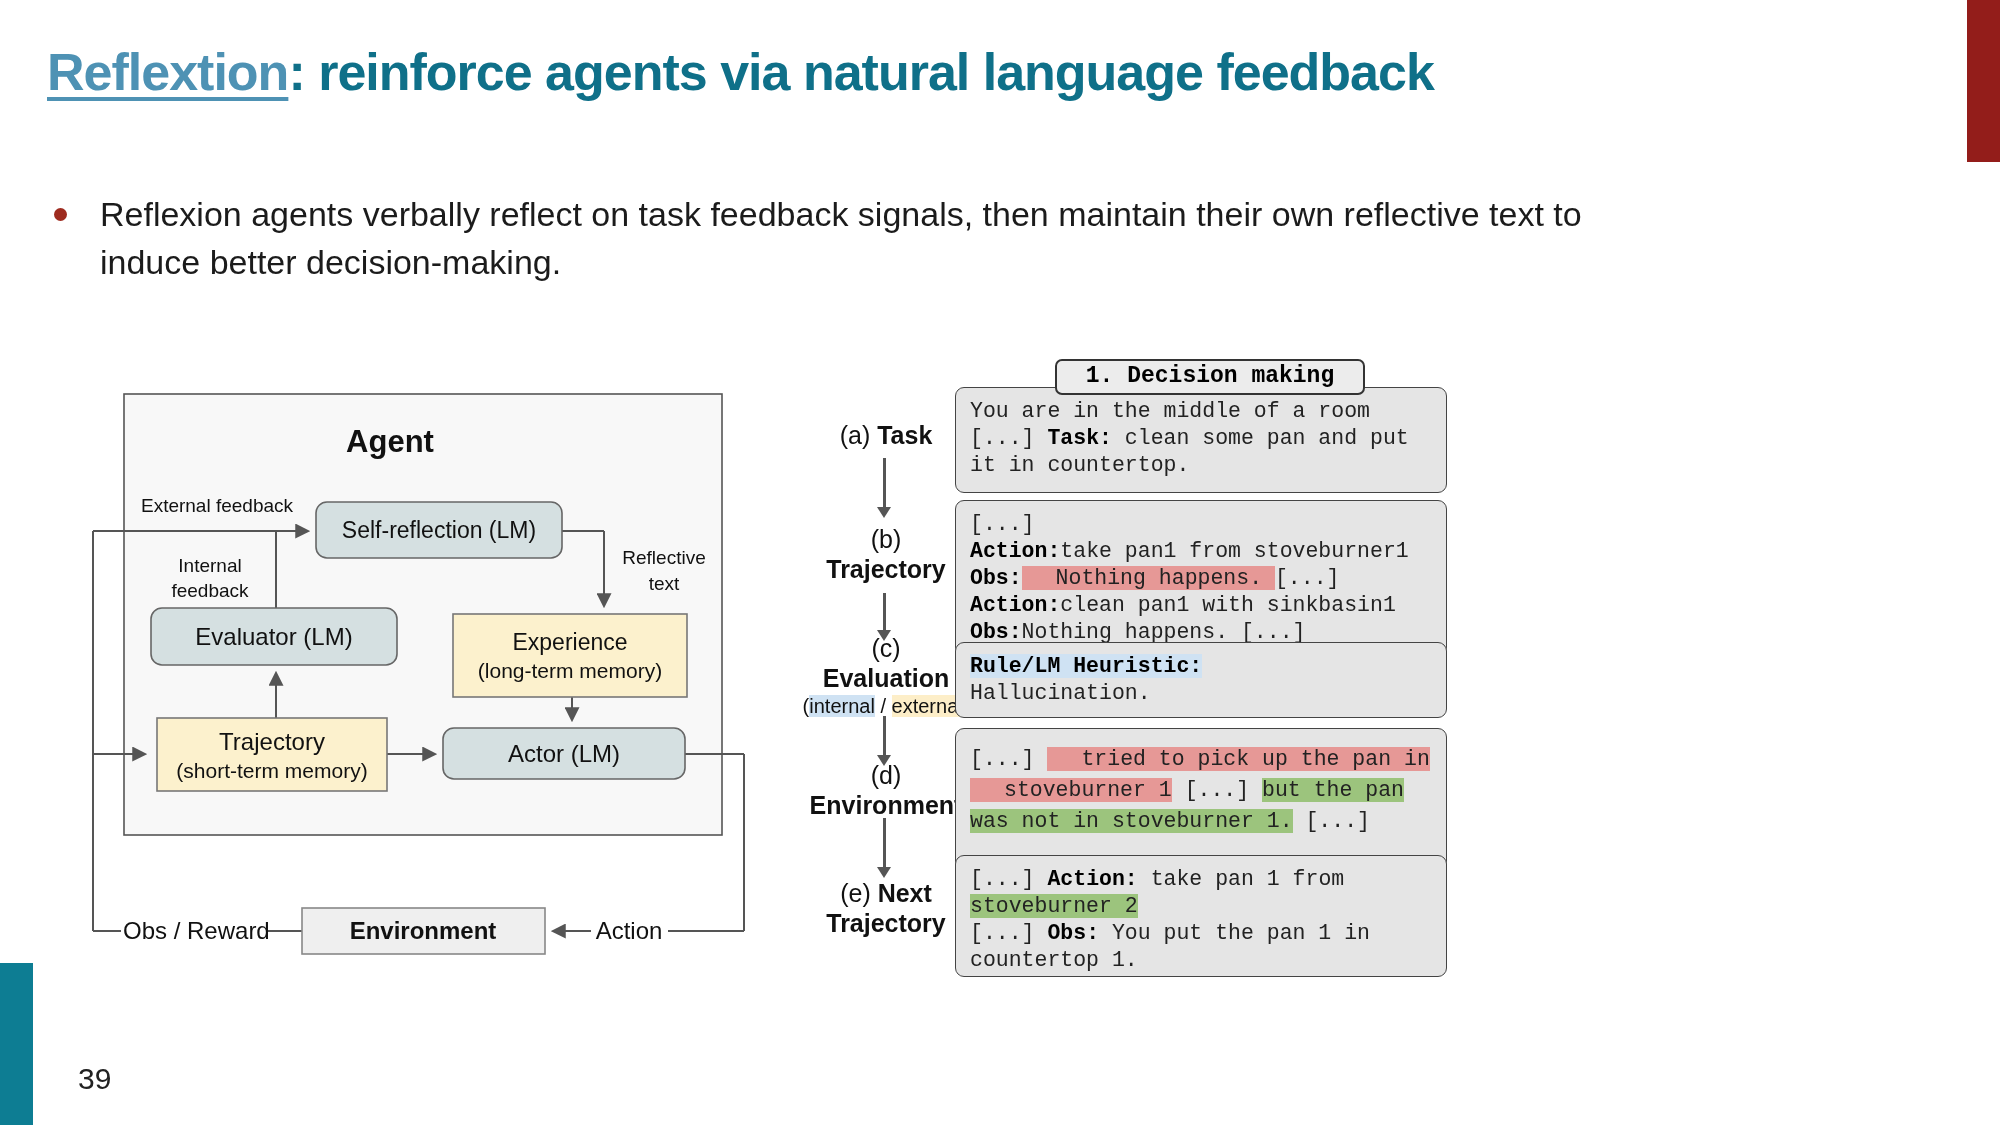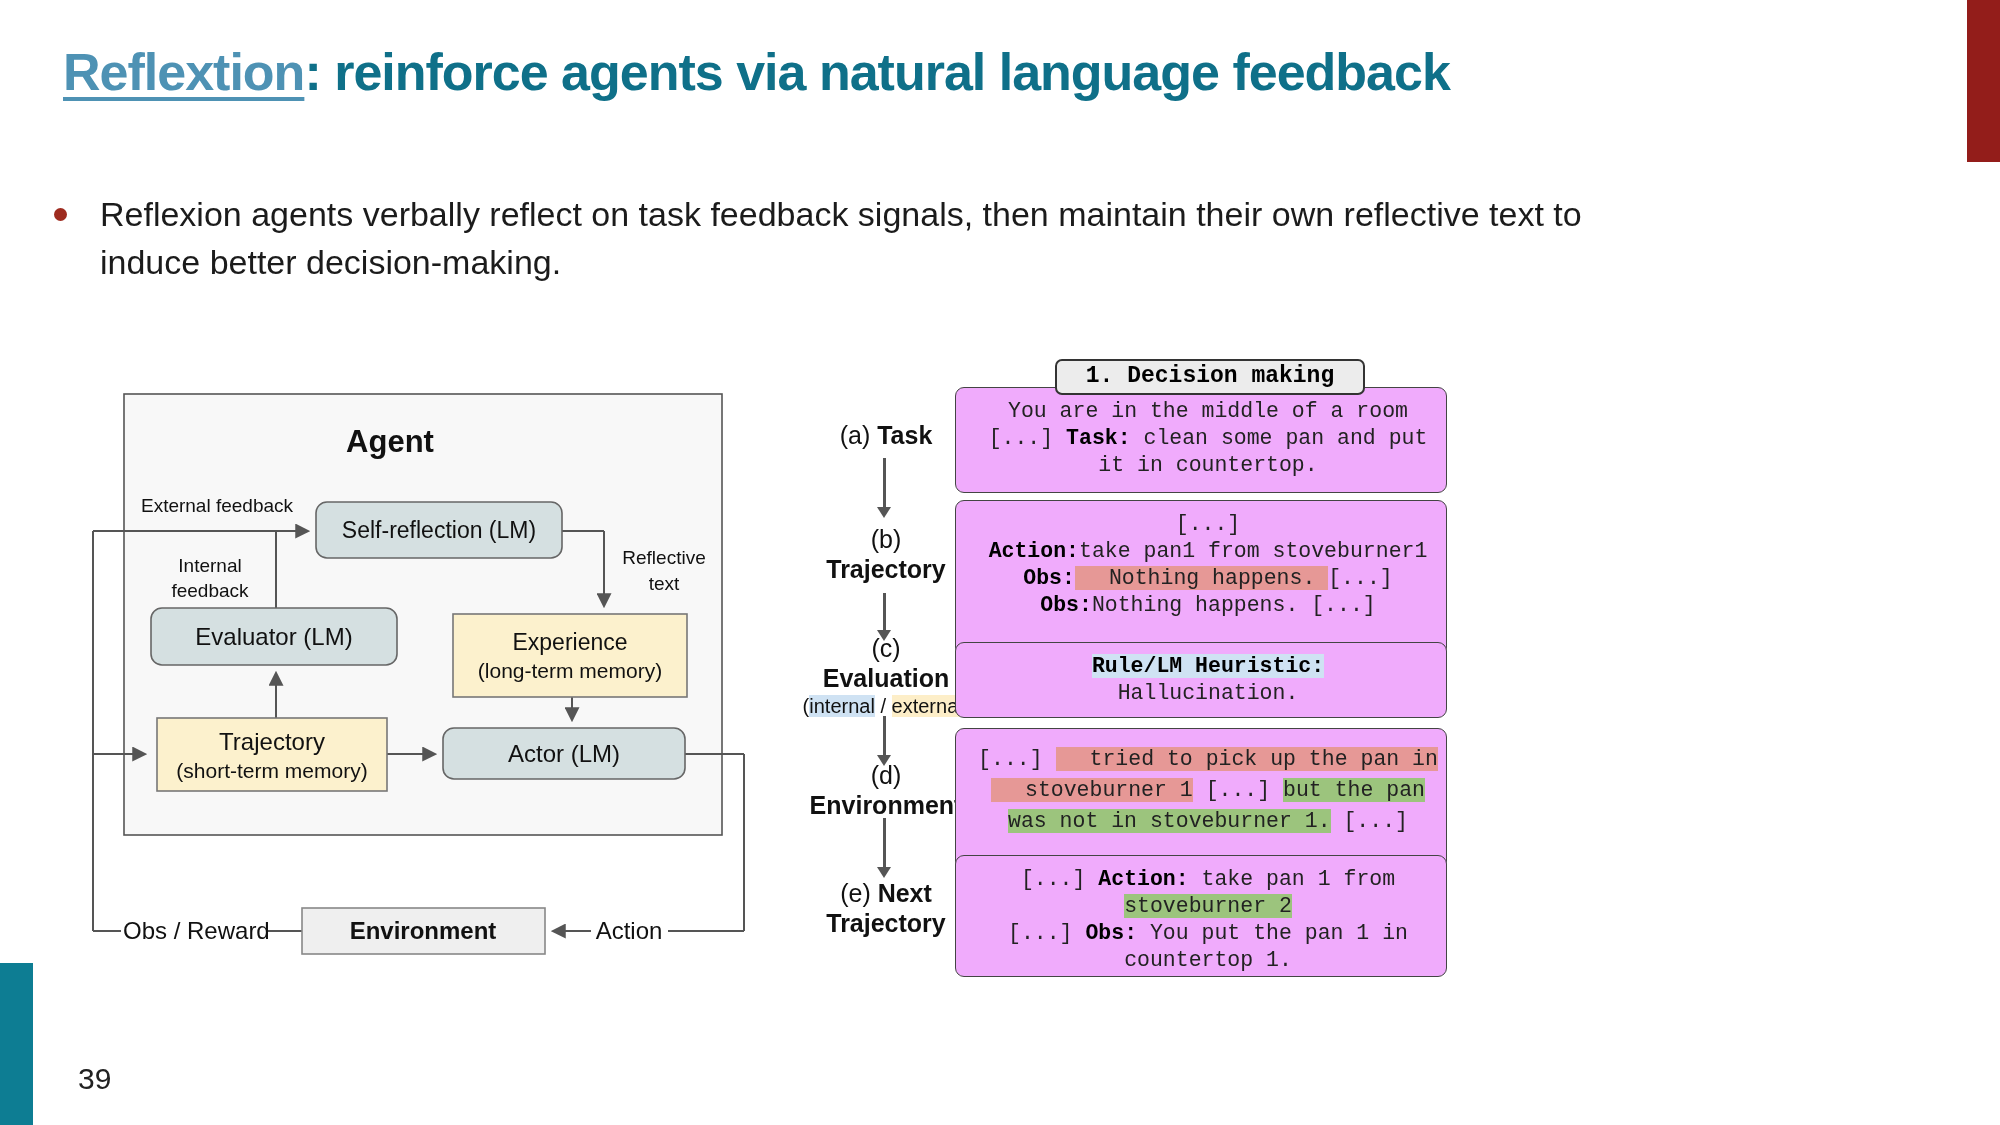--- a/index.html
+++ b/index.html
@@ -4,45 +4,45 @@
 <style>
   html,body{margin:0;padding:0;background:#c8c8c8;}
   .slide{
     position:relative; width:2000px; height:1125px; background:#ffffff;
     font-family:"Liberation Sans", sans-serif; overflow:hidden;
   }
   
   .bar-top-right{position:absolute; right:0; top:0; width:33px; height:162px; background:var(--accent-bar-top,#931d1a);}
   .bar-bottom-left{position:absolute; left:0; top:963px; width:33px; height:162px; background:var(--accent-bar-bottom,#0d7d93);}
   
-  .title{position:absolute; left:63px; top:42px; font-size:52px; font-weight:700; letter-spacing:-1px; white-space:nowrap;}
+  .title{position:absolute; left:47px; top:42px; font-size:52px; font-weight:700; letter-spacing:-1px; white-space:nowrap;}
   .title .t-under{color:var(--title-underlined,#4e92b4); text-decoration:underline; text-decoration-thickness:4px; text-underline-offset:7px;}
   .title .t-rest{color:var(--title-rest,#0f7089);}
   
   .bullet-row{position:absolute; left:54px; top:190px; display:flex; align-items:flex-start;}
   .bullet-dot{width:13px; height:13px; border-radius:50%; background:var(--bullet-dot,#9e2b1f); margin-top:18px; flex:0 0 auto;}
   .bullet-text{margin-left:33px; font-size:34px; color:#1b1b1b; line-height:1.42; max-width:1560px;}
   
   .page-number{position:absolute; left:78px; top:1062px; font-size:30px; color:#222;}
   
   .agent-svg{position:absolute; left:60px; top:350px;}
   .agent-svg text{font-family:"Liberation Sans", sans-serif; fill:#111;}
   
   .flow{position:absolute; left:780px; top:350px; width:700px; height:660px;}
   .flow-label{position:absolute; left:0; width:212px; text-align:center; font-size:25px; color:#111; line-height:30px; white-space:nowrap;}
   .flow-label .b{font-weight:700;}
   .flow-sub{font-size:20px; line-height:26px;}
   .flow-sub .cline{display:inline;}
   .flow-arrow{position:absolute; left:103px; width:3px; background:#555;}
   .flow-arrow::after{content:""; position:absolute; left:-6px; bottom:-10px; border:7px solid transparent; border-top:11px solid #555; border-bottom:none;}
   .flow-box{
-    position:absolute; left:175px; width:492px; background:#f0abfc;
+    position:absolute; left:175px; width:492px; background:#e5e5e5;
     border:1.5px solid #444; border-radius:9px; box-sizing:border-box;
     font-family:"Liberation Mono","DejaVu Sans Mono",monospace;
-    font-size:21.5px; color:#222; padding:10px 0 0 14px; line-height:27px; white-space:nowrap;text-align:center;
+    font-size:21.5px; color:#222; padding:10px 0 0 14px; line-height:27px; white-space:nowrap;
   }
   .flow-box .b{font-weight:700; color:#000;}
   .box-reflection{line-height:31px; padding-top:15px;}
   .flow-tab{
     position:absolute; left:275px; top:9px; width:310px; height:36px; z-index:2;
     background:#ececec; border:2px solid #333; border-radius:7px; box-sizing:border-box;
     font-family:"Liberation Mono","DejaVu Sans Mono",monospace; font-weight:700; font-size:23px; color:#000;
     text-align:center; line-height:31px; white-space:nowrap;
   }
   .hl-red{background:var(--hl-red,#e69896);padding-left:34px;}
@@ -172,20 +172,21 @@
 
     <div class="flow-box" style="top:37px; height:106px;">
         <div class="cline"><span>You are in the middle of a room</span></div>
         <div class="cline"><span>[...] </span><span class="b">Task:</span><span> clean some pan and put</span></div>
         <div class="cline"><span>it in countertop.</span></div>
       </div>
     <div class="flow-box" style="top:150px; height:156px;">
         <div class="cline"><span>[...]</span></div>
         <div class="cline"><span class="b">Action:</span><span>take pan1 from stoveburner1</span></div>
         <div class="cline"><span class="b">Obs:</span><span class="hl-red">Nothing happens. </span><span>[...]</span></div>
+        <div class="cline"><span class="b">Action:</span><span>clean pan1 with sinkbasin1</span></div>
         <div class="cline"><span class="b">Obs:</span><span>Nothing happens. [...]</span></div>
       </div>
     <div class="flow-box" style="top:292px; height:76px;">
         <div class="cline"><span class="b hl-blue">Rule/LM Heuristic:</span></div>
         <div class="cline"><span>Hallucination.</span></div>
       </div>
     <div class="flow-box box-reflection" style="top:378px; height:142px;">
         <div class="cline"><span>[...] </span><span class="hl-red">tried to pick up the pan in</span></div>
         <div class="cline"><span class="hl-red">stoveburner 1</span><span> [...] </span><span class="hl-green">but the pan</span></div>
         <div class="cline"><span class="hl-green">was not in stoveburner 1.</span><span> [...]</span></div>

